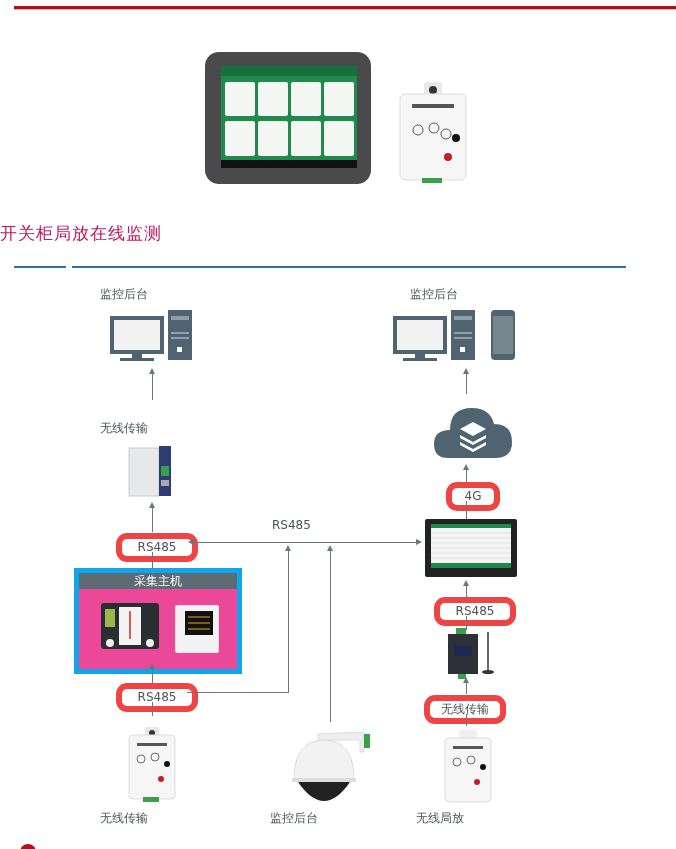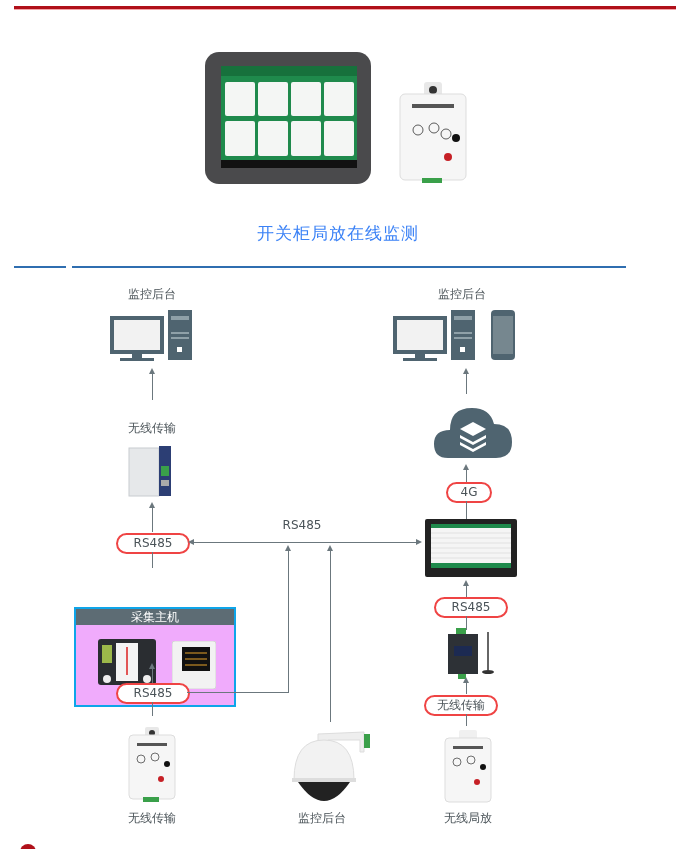--- a/index.html
+++ b/index.html
@@ -1,28 +1,28 @@
 <!DOCTYPE html>
 <html><head>
 <meta charset="utf-8">
 <style>
   html,body{margin:0;padding:0;background:#fff;}
   body{width:676px;height:849px;position:relative;overflow:hidden;font-family:"DejaVu Sans","Liberation Sans",sans-serif;color:#4a5358;}
   .abs{position:absolute;}
   .topbar{left:14px;top:6px;width:662px;height:3px;background:#b0101a;box-shadow:0 1px 0 #f4a4a8;}
-  .title{left:0;top:222px;width:676px;text-align:center;font-size:17px;color:#3b82f6;letter-spacing:1px;}
+  .title{left:0;top:222px;width:676px;font-size:17px;color:#be185d;letter-spacing:1px;}
   .rule1{left:14px;top:266px;width:52px;height:2px;background:#2f6eb0;}
   .rule2{left:72px;top:266px;width:554px;height:2px;background:#2f6eb0;}
-  .lbl{font-size:12px;color:#4a5358;text-align:center;white-space:nowrap;}
-  .pill{border:2px solid #ef4444;border-radius:11px;height:17px;line-height:17px;font-size:12px;color:#4a5358;text-align:center;background:#fff;}
+  .lbl{font-size:12px;color:#4a5358;white-space:nowrap;}
+  .pill{border:6px solid #ef4444;border-radius:11px;height:17px;line-height:17px;font-size:12px;color:#4a5358;text-align:center;background:#fff;}
   .line{background:#6b777d;}
   .arrowup{width:0;height:0;border-left:3px solid transparent;border-right:3px solid transparent;border-bottom:6px solid #6b777d;}
   .arrowright{width:0;height:0;border-top:3px solid transparent;border-bottom:3px solid transparent;border-left:6px solid #6b777d;}
   .arrowleft{width:0;height:0;border-top:3px solid transparent;border-bottom:3px solid transparent;border-right:6px solid #6b777d;}
-  .collect-box{left:74px;top:568px;width:158px;height:96px;border:2px solid #0ea5e9;background:#f0abfc;margin-top:39px;}
+  .collect-box{left:74px;top:568px;width:158px;height:96px;border:5px solid #0ea5e9;background:#ec4899;}
   .collect-head{left:0;top:0;width:158px;height:16px;background:#5d6c74;color:#fff;font-size:12px;line-height:16px;text-align:center;}
 </style>
 </head>
 <body>
 
 <div class="abs topbar"></div>
 
 <svg class="abs" style="left:203px;top:48px" width="170" height="140">
   <rect x="2" y="4" width="166" height="132" rx="14" fill="#4a4a4c"></rect>
   <rect x="18" y="18" width="136" height="102" fill="#1f8a4c"></rect>

